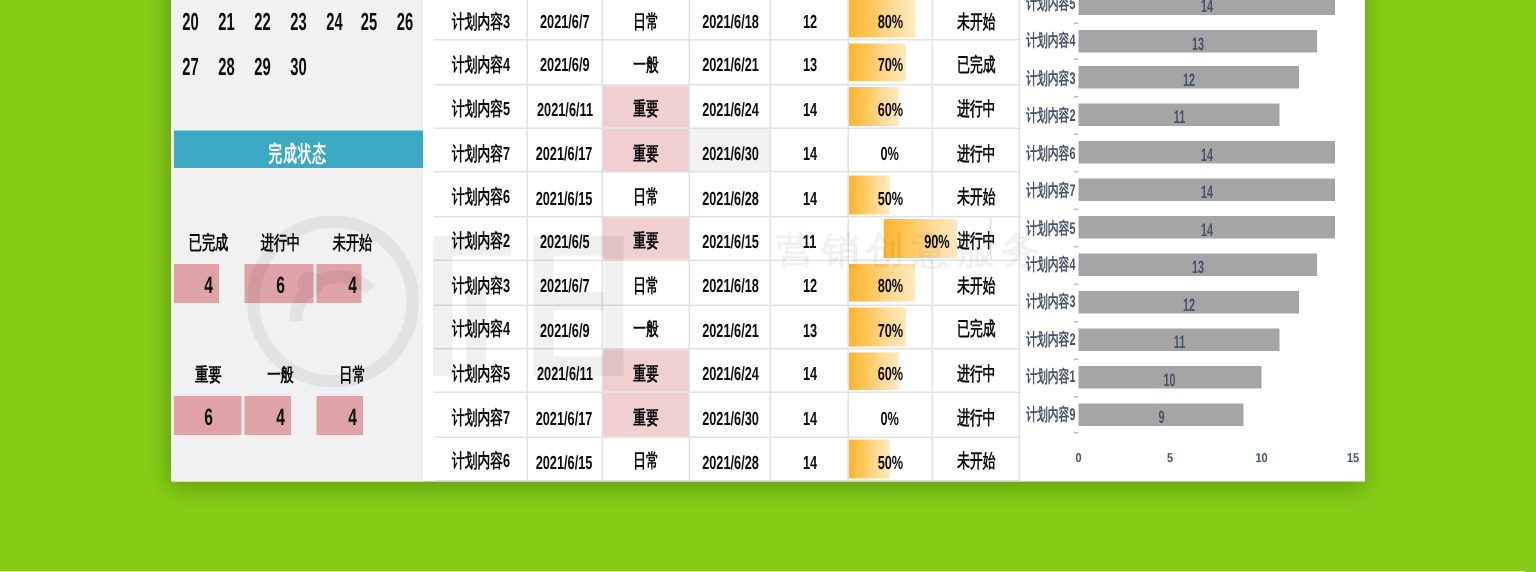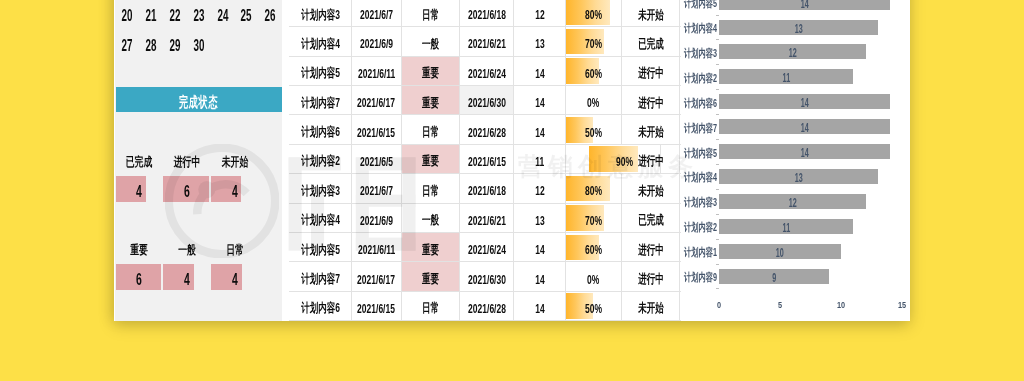--- a/index.html
+++ b/index.html
@@ -1,20 +1,20 @@
 <!DOCTYPE html>
 <html><head>
 <meta charset="utf-8">
 <title>plan</title>
 <style>
   html,body{margin:0;padding:0;}
   body{width:1024px;height:381px;overflow:hidden;background:#ffffff;
        font-family:"Liberation Sans",sans-serif;
        -webkit-font-smoothing:antialiased;}
-  #root{position:relative;width:1024px;height:381px;background:#fde047;overflow:hidden;}
+  #root{position:relative;width:1024px;height:381px;background:#84cc16;overflow:hidden;}
 
   
   #sheet{position:absolute;left:0px;top:0px;width:1024px;height:381px;overflow:hidden;}
   #paper{position:absolute;left:113.9px;top:-60px;width:796px;height:380.7px;
          background:#ffffff;
          box-shadow:0 5px 15px rgba(0,0,0,0.17), -3px 0 13px rgba(0,0,0,0.10);}
 
   
   #leftpanel{position:absolute;left:114.9px;top:-60px;width:167.5px;height:380.7px;
              background:#f1f1f1;}

